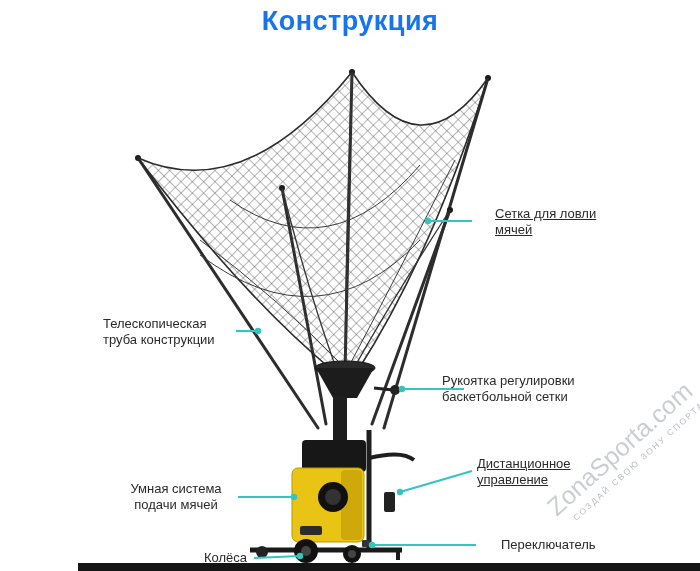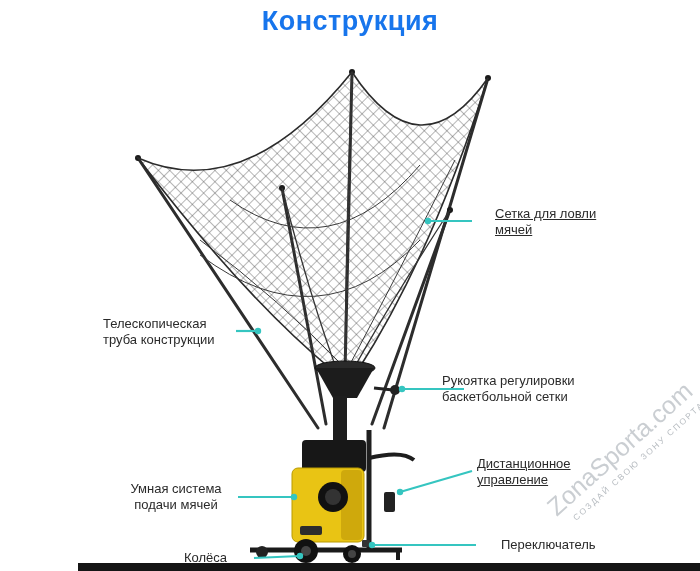--- a/index.html
+++ b/index.html
@@ -15,21 +15,21 @@
   .callout-label{
     position:absolute;z-index:2;font-size:13px;line-height:1.25;color:#2a2a2a;
     white-space:pre-line;
   }
   .lbl-net{left:495px;top:206px;width:130px;text-decoration:underline;}
   .lbl-tube{left:103px;top:316px;width:130px;}
   .lbl-handle{left:442px;top:373px;width:170px;}
   .lbl-feed{left:118px;top:481px;width:116px;text-align:center;}
   .lbl-remote{left:477px;top:456px;width:150px;text-decoration:underline;}
   .lbl-switch{left:481px;top:537px;width:130px;margin-left:20px;}
-  .lbl-wheels{left:184px;top:550px;width:50px;}
+  .lbl-wheels{left:204px;top:550px;width:50px;}
   .watermark{
     position:absolute;left:492px;top:448px;width:230px;z-index:3;
     transform:rotate(-42deg);transform-origin:50% 50%;
     text-align:right;pointer-events:none;
   }
   .watermark .brand{font-size:25px;color:rgba(170,176,182,.62);}
   .watermark .slogan{
     font-size:8.5px;letter-spacing:2px;color:rgba(170,176,182,.85);
     margin-top:2px;text-transform:uppercase;
   }

